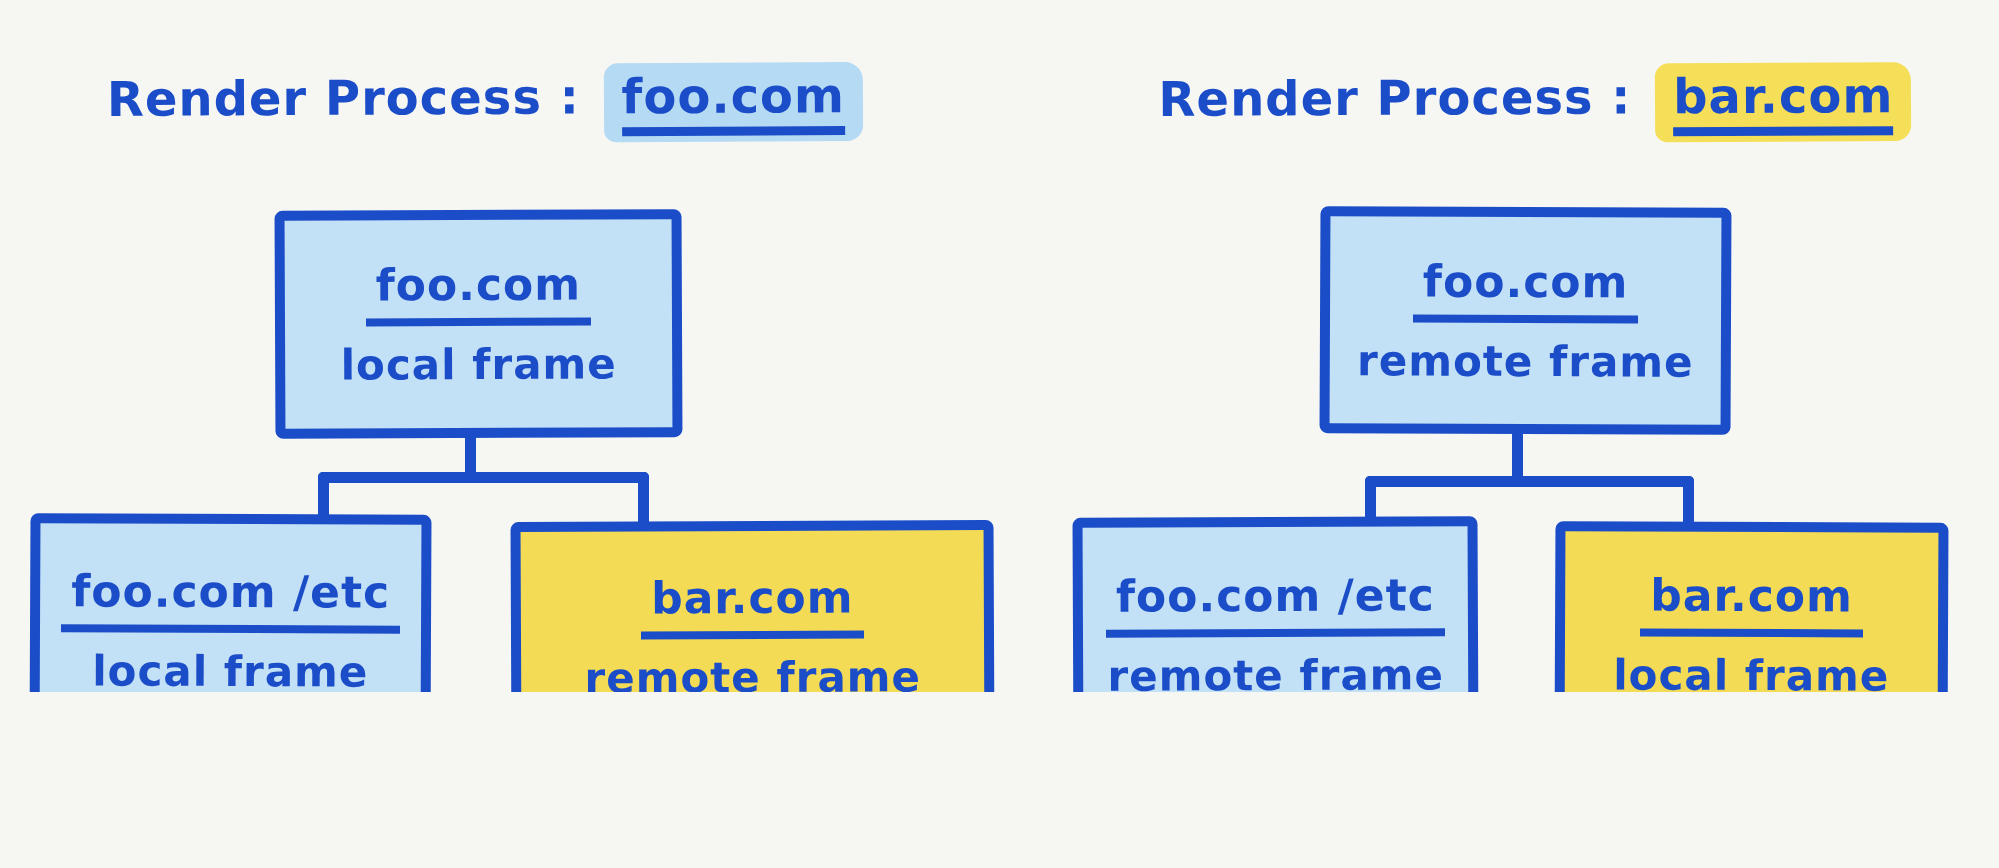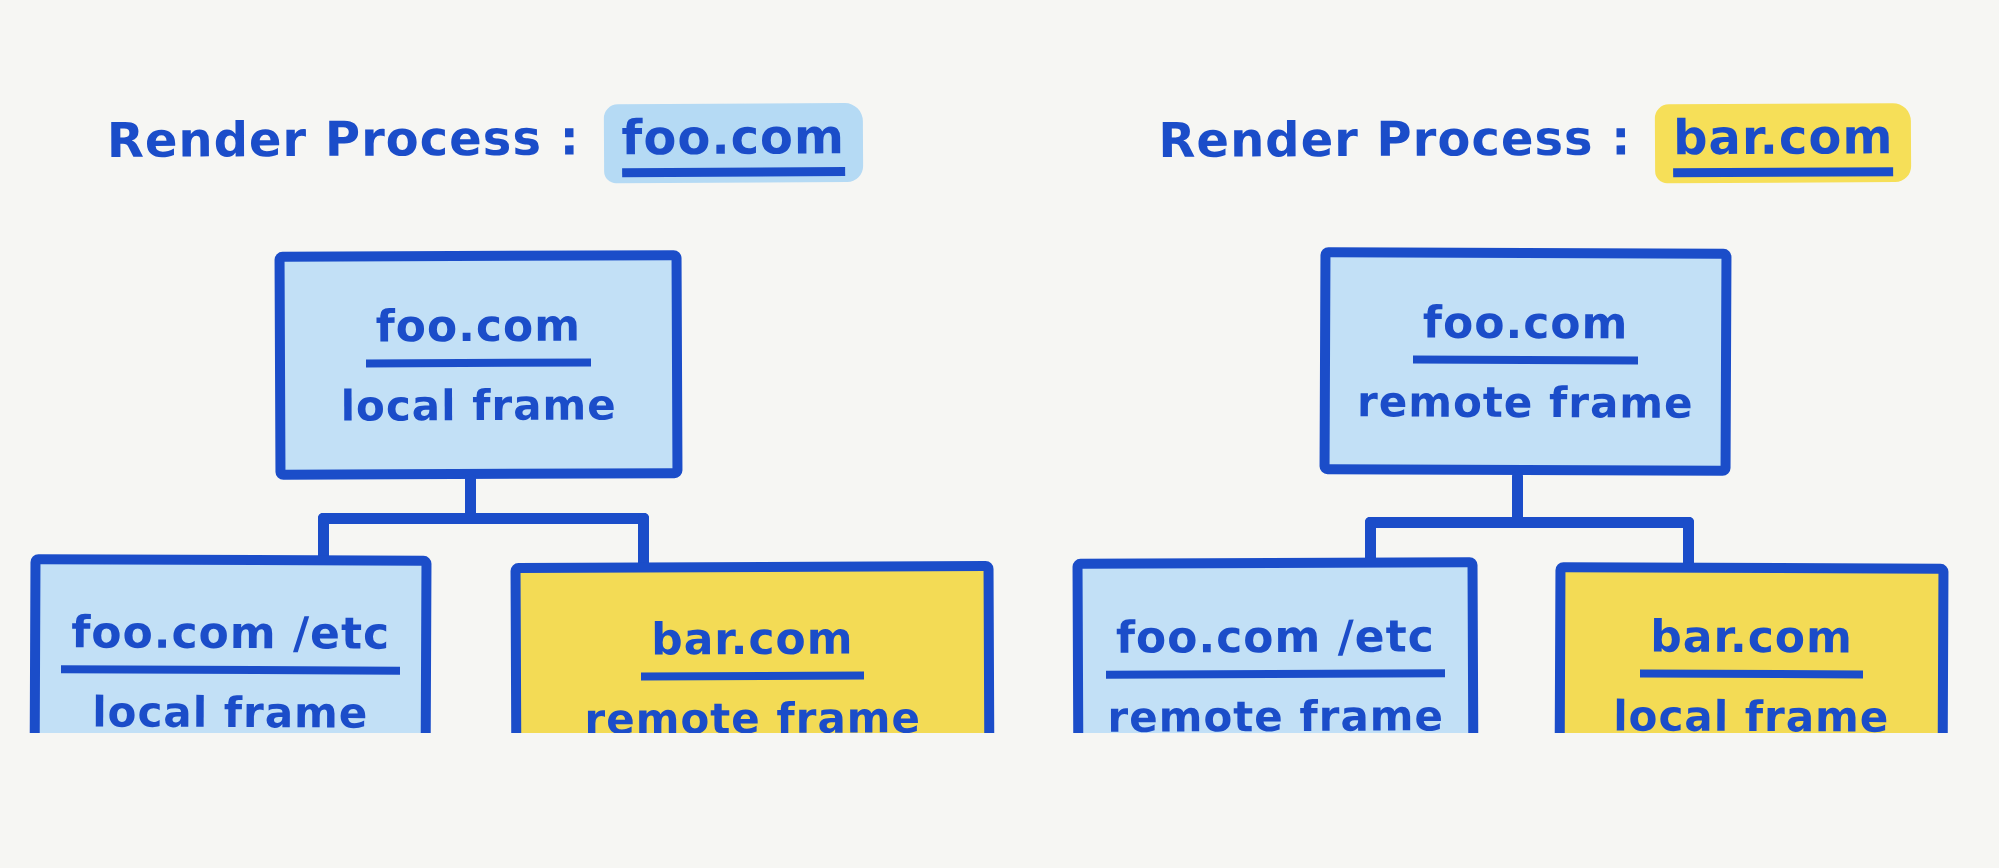--- a/index.html
+++ b/index.html
@@ -13,21 +13,20 @@
   * { margin: 0; padding: 0; box-sizing: border-box; }
   html, body { background: var(--background); }
   .canvas {
     position: relative;
     width: 1999px;
     height: 692px;
     background: var(--background);
     font-family: "DejaVu Sans", sans-serif;
     color: var(--ink-blue);
     overflow: hidden;
-    margin-top: 41px;
   }
 
   
   .process-title {
     position: absolute;
     top: 64px;
     width: 820px;
     text-align: center;
     font-size: 48px;
     font-weight: 700;

